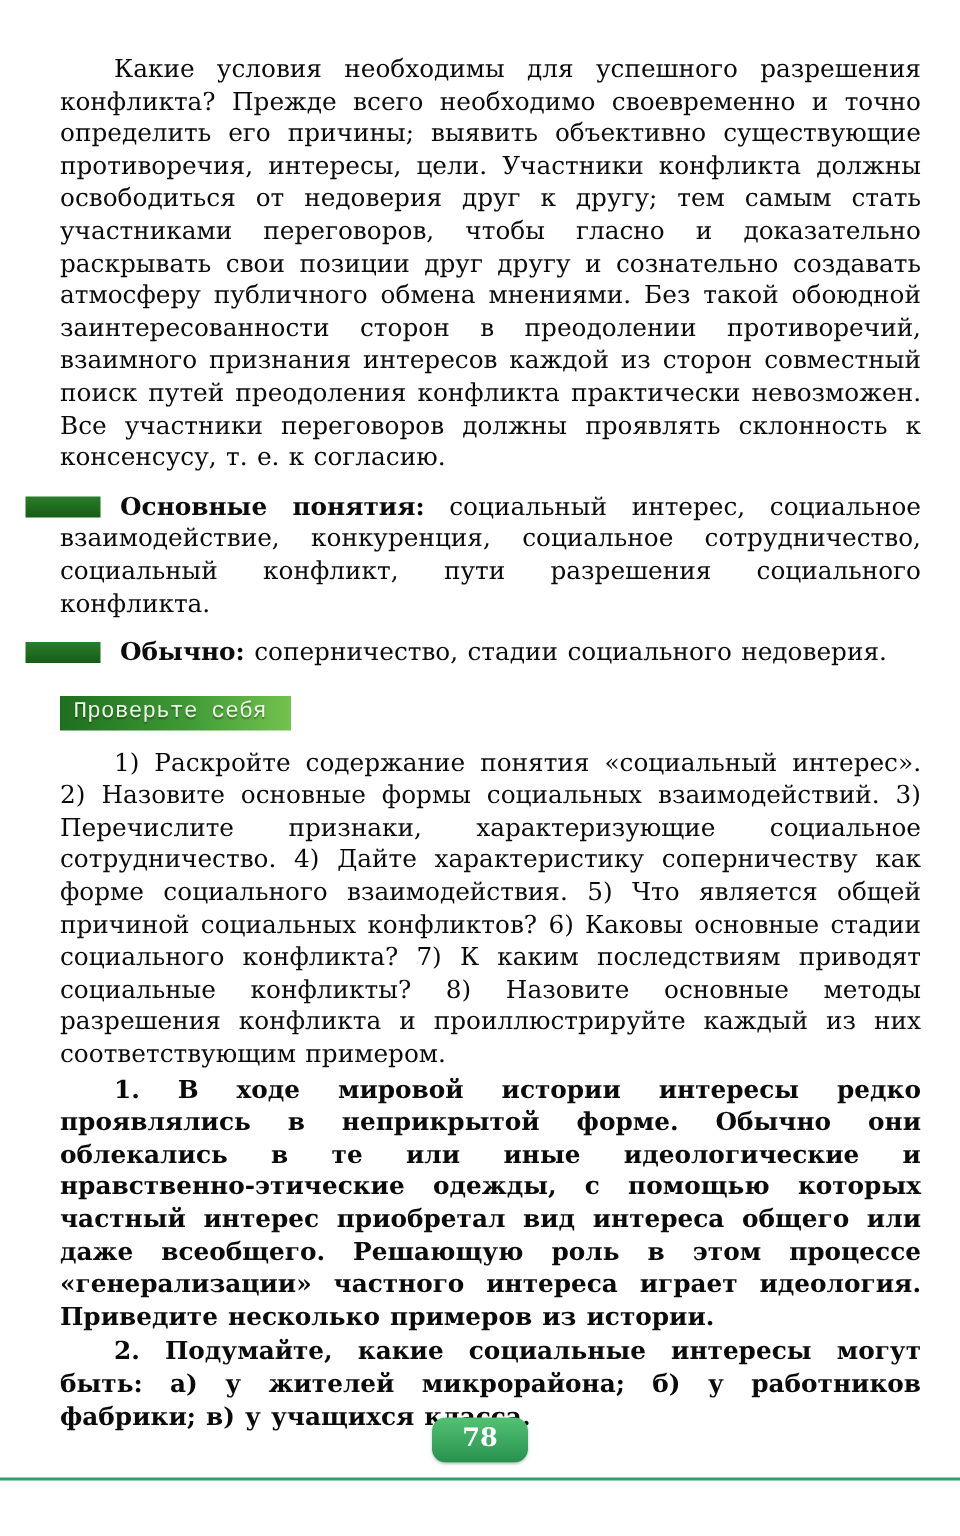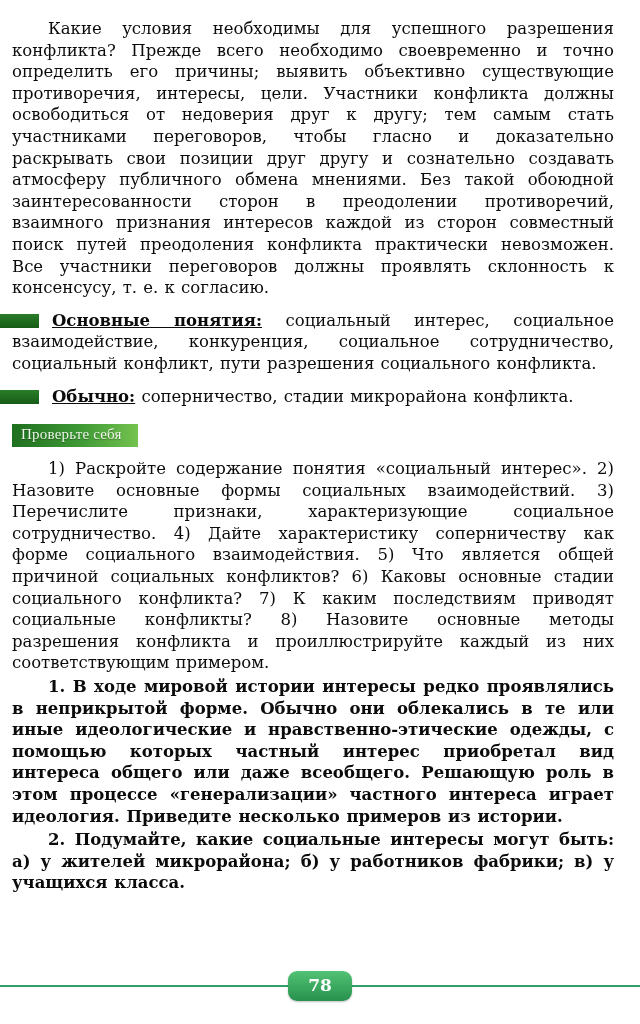--- a/index.html
+++ b/index.html
@@ -4,21 +4,21 @@
 <style>
   * { margin: 0; padding: 0; box-sizing: border-box; }
   html, body { width: 640px; height: 1024px; }
   body {
     background: #ffffff;
     font-family: "DejaVu Serif", serif;
     color: #0b0b0b;
     position: relative;
     overflow: hidden;
   }
-  .page { padding: 18px 26px 0 12px; }
+  .page { padding: 18px 26px 0 40px; margin-top: 17px; }
 
   p.body {
     font-size: 16.5px;
     line-height: 21.6px;
     text-align: justify;
     color: #0b0b0b;
     word-spacing: 1px;
   }
   .indent { text-indent: 36px; }
 
@@ -28,48 +28,48 @@
     margin-top: 11px;
   }
   .marker {
     position: absolute;
     left: -23px;
     top: 4px;
     width: 50px;
     height: 14px;
     background: linear-gradient(to bottom, #2a7d2a, #165c16);
   }
-  .lead { font-weight: bold; text-decoration: underline; }
+  .lead { font-weight: bold; }
 
   .banner-row { margin: 17px 0 11px 0; }
   .banner {
     display: inline-block;
     padding: 2px 16px 4px 9px;
     background: linear-gradient(to right, #1f6f1f, #3f9a35 55%, #74c24f);
     color: #edf7e8;
-    font-family: Liberation Serif, serif;
+    font-family: Liberation Mono, monospace;
     font-size: 15px;
     letter-spacing: 0.2px;
     text-shadow: 0 1px 1px rgba(0,0,0,0.35);
   }
 
   .task { margin-top: 2px; font-weight: bold; }
 
   .footer-line {
     position: absolute;
     left: 0;
     top: 985px;
     width: 640px;
     height: 2px;
     background: #2f9e68;
   }
   .page-tab {
     position: absolute;
     left: 288px;
-    top: 971px;
+    top: 945px;
     width: 64px;
     height: 30px;
     background: linear-gradient(to bottom, #52c274, #27914d);
     border-radius: 9px;
     color: #ffffff;
     text-align: center;
     line-height: 29px;
     font-size: 17px;
     font-weight: bold;
     font-family: "DejaVu Serif", serif;
@@ -85,21 +85,21 @@
 
   <p class="body marker-par">
     <span class="marker"></span>
     <span class="lead">Основные понятия:</span>
     <span>социальный интерес, социальное взаимодействие, конкуренция, социальное сотрудничество, социальный конфликт, пути разрешения социального конфликта.</span>
   </p>
 
   <p class="body marker-par">
     <span class="marker"></span>
     <span class="lead">Обычно:</span>
-    <span>соперничество, стадии микрорайона конфликта.</span>
+    <span>соперничество, стадии социального недоверия.</span>
   </p>
 
   <div class="banner-row">
     <span class="banner">Проверьте себя</span>
   </div>
 
   <p class="body indent">1) Раскройте содержание понятия «социальный интерес». 2) Назовите основные формы социальных взаимодействий. 3) Перечислите признаки, характеризующие социальное сотрудничество. 4) Дайте характеристику соперничеству как форме социального взаимодействия. 5) Что является общей причиной социальных конфликтов? 6) Каковы основные стадии социального конфликта? 7) К каким последствиям приводят социальные конфликты? 8) Назовите основные методы разрешения конфликта и проиллюстрируйте каждый из них соответствующим примером.</p>
 
 
   <p class="body indent task">1. В ходе мировой истории интересы редко проявлялись в неприкрытой форме. Обычно они облекались в те или иные идеологические и нравственно-этические одежды, с помощью которых частный интерес приобретал вид интереса общего или даже всеобщего. Решающую роль в этом процессе «генерализации» частного интереса играет идеология. Приведите несколько примеров из истории.</p>

